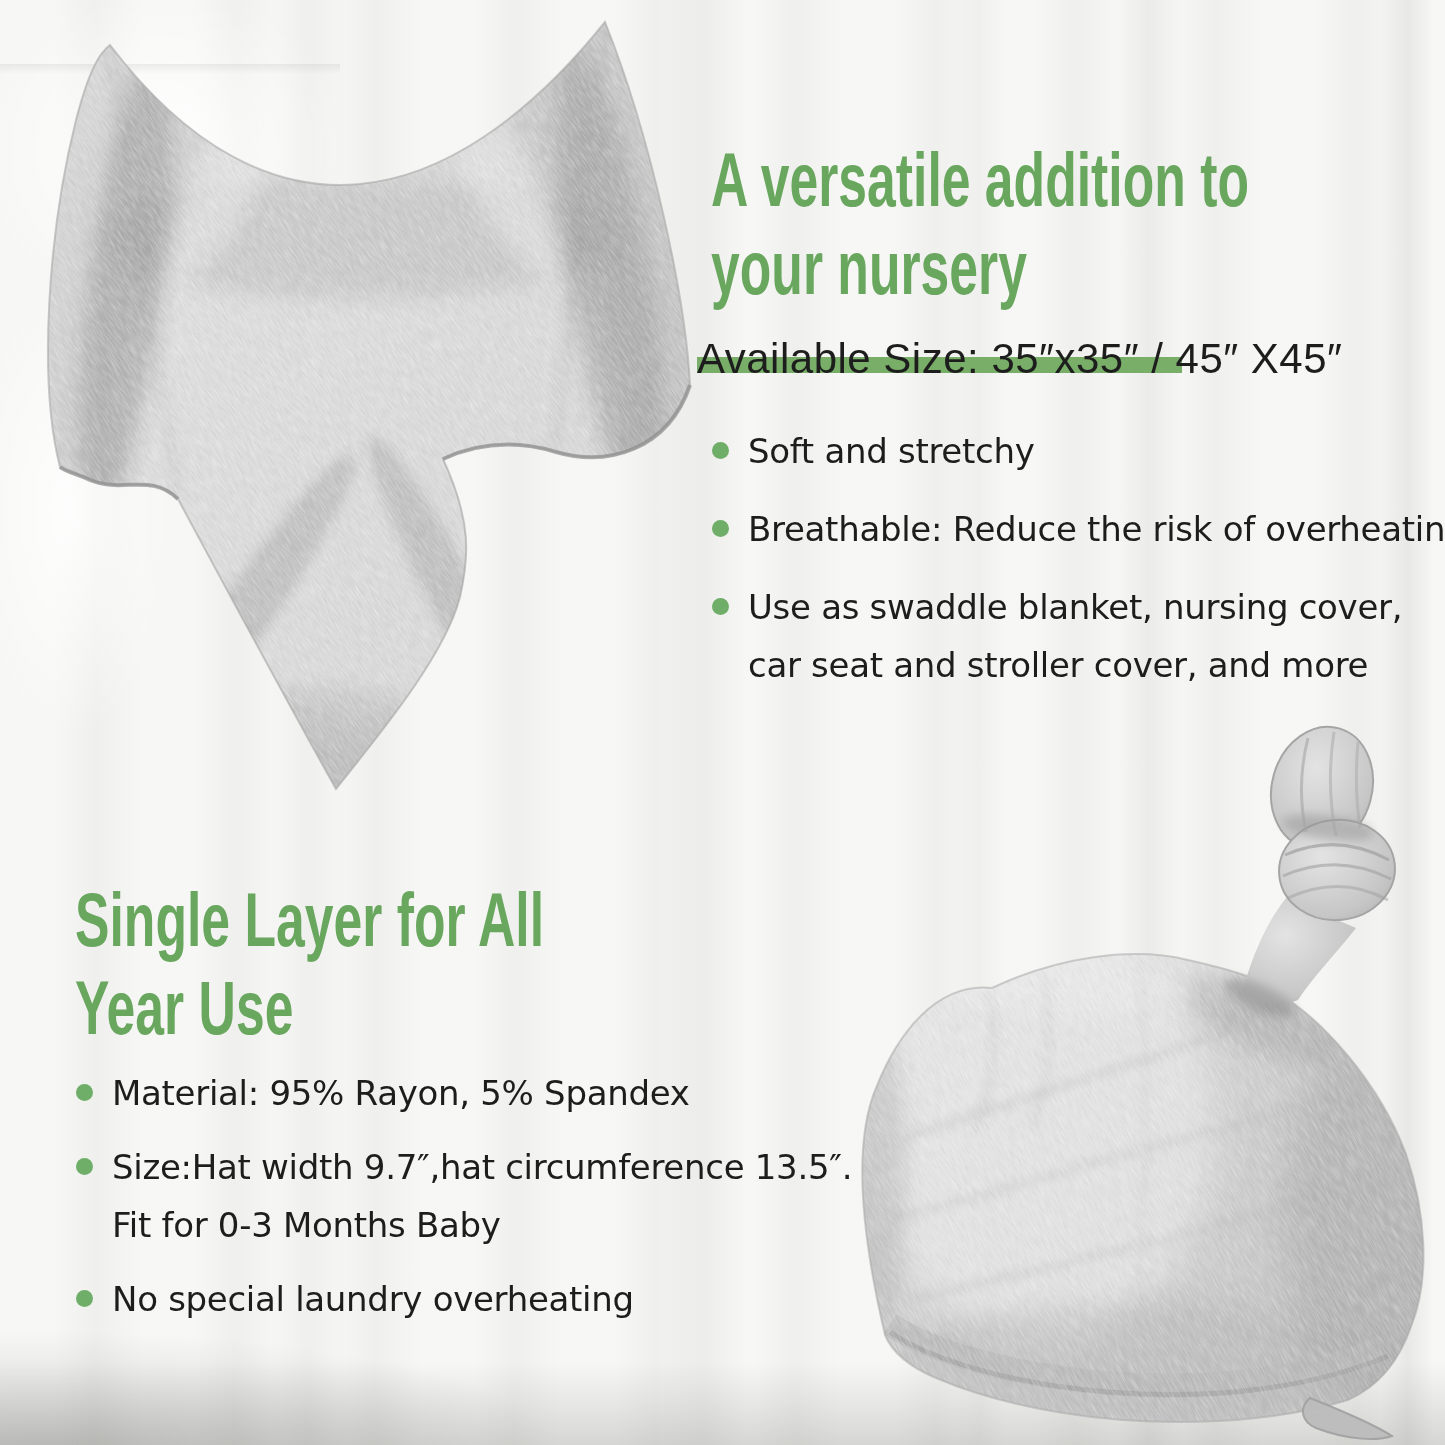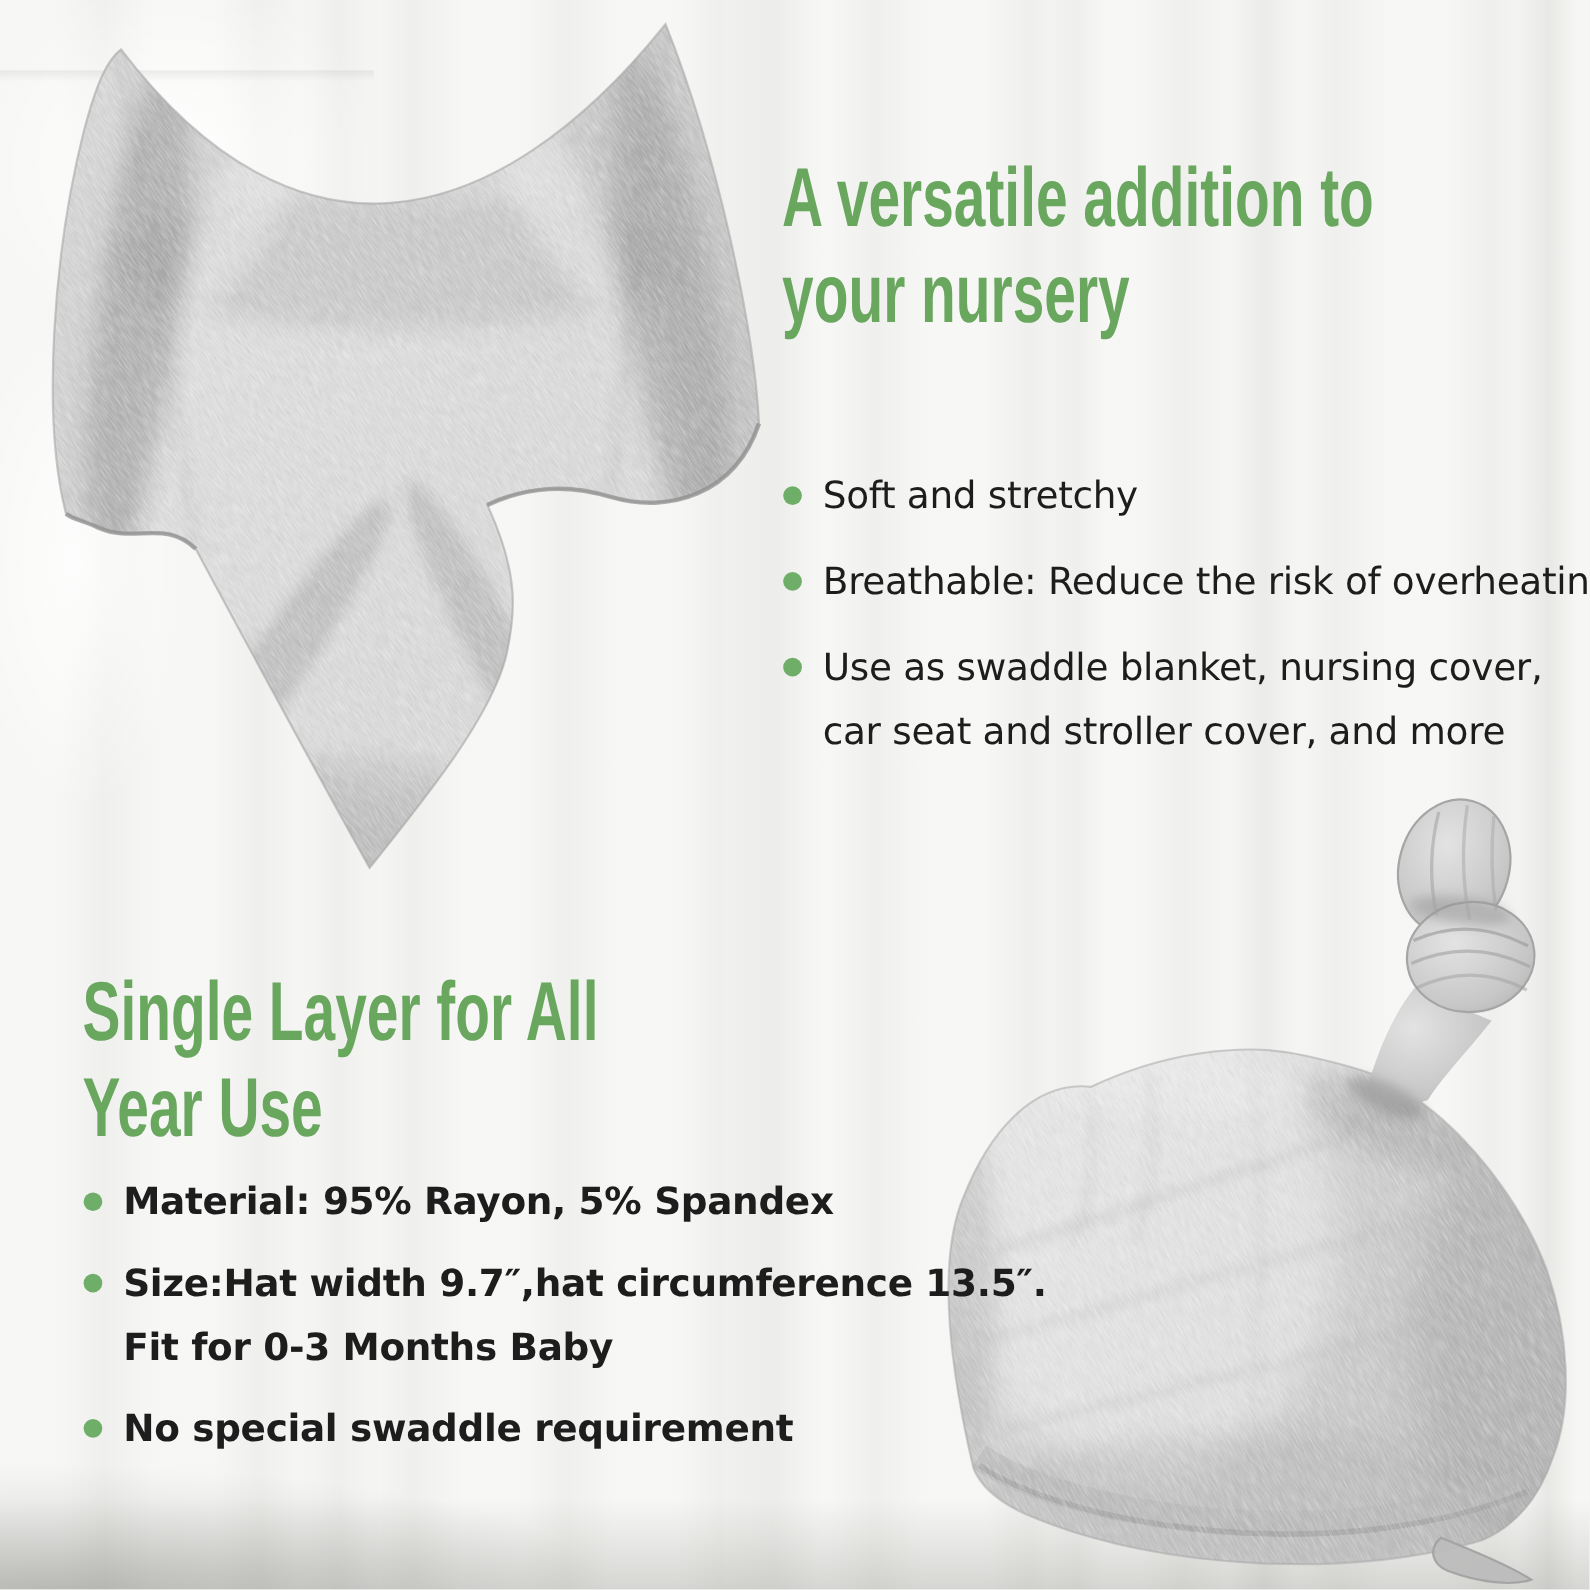--- a/index.html
+++ b/index.html
@@ -199,20 +199,24 @@
     <path d="M494,72 Q486,125 496,176" fill="none" stroke="#a5a5a5" stroke-width="3" opacity="0.5"></path>
     <path d="M518,82 Q514,128 520,168" fill="none" stroke="#a5a5a5" stroke-width="3" opacity="0.45"></path>
   </g>
 </svg>
 
 <section class="section" style="left:697px;top:88px;width:748px;height:580px;margin-top:42px;">
   <h2 class="green-heading" style="left:14px;top:6px;">
     <span class="hline">A versatile addition to</span>
     <span class="hline">your nursery</span>
   </h2>
+  <div class="size-line" style="left:0;top:205px;width:740px;">
+    <span class="size-bar"></span>
+    <span class="size-text">Available Size: 35″x35″ / 45″ X45″</span>
+  </div>
   <ul class="bullets" style="left:51px;top:292px;">
     <li>
       <span class="dot"></span>
       <span class="bline">Soft and stretchy</span>
     </li>
     <li>
       <span class="dot"></span>
       <span class="bline">Breathable: Reduce the risk of overheating</span>
     </li>
     <li>
@@ -221,28 +225,28 @@
       <span class="bline">car seat and stroller cover, and more</span>
     </li>
   </ul>
 </section>
 
 <section class="section" style="left:75px;top:876px;width:900px;height:480px;">
   <h2 class="green-heading" style="left:0;top:0;">
     <span class="hline">Single Layer for All</span>
     <span class="hline">Year Use</span>
   </h2>
-  <ul class="bullets bottom" style="left:37px;top:188px;font-weight:bold;">
+  <ul class="bullets bottom" style="left:37px;top:188px;">
     <li>
       <span class="dot"></span>
       <span class="bline">Material: 95% Rayon, 5% Spandex</span>
     </li>
     <li>
       <span class="dot"></span>
       <span class="bline">Size:Hat width 9.7″,hat circumference 13.5″.</span>
       <span class="bline">Fit for 0-3 Months Baby</span>
     </li>
     <li>
       <span class="dot"></span>
-      <span class="bline">No special swaddle requirement</span>
+      <span class="bline">No special laundry overheating</span>
     </li>
   </ul>
 </section>
 
 </body></html>

